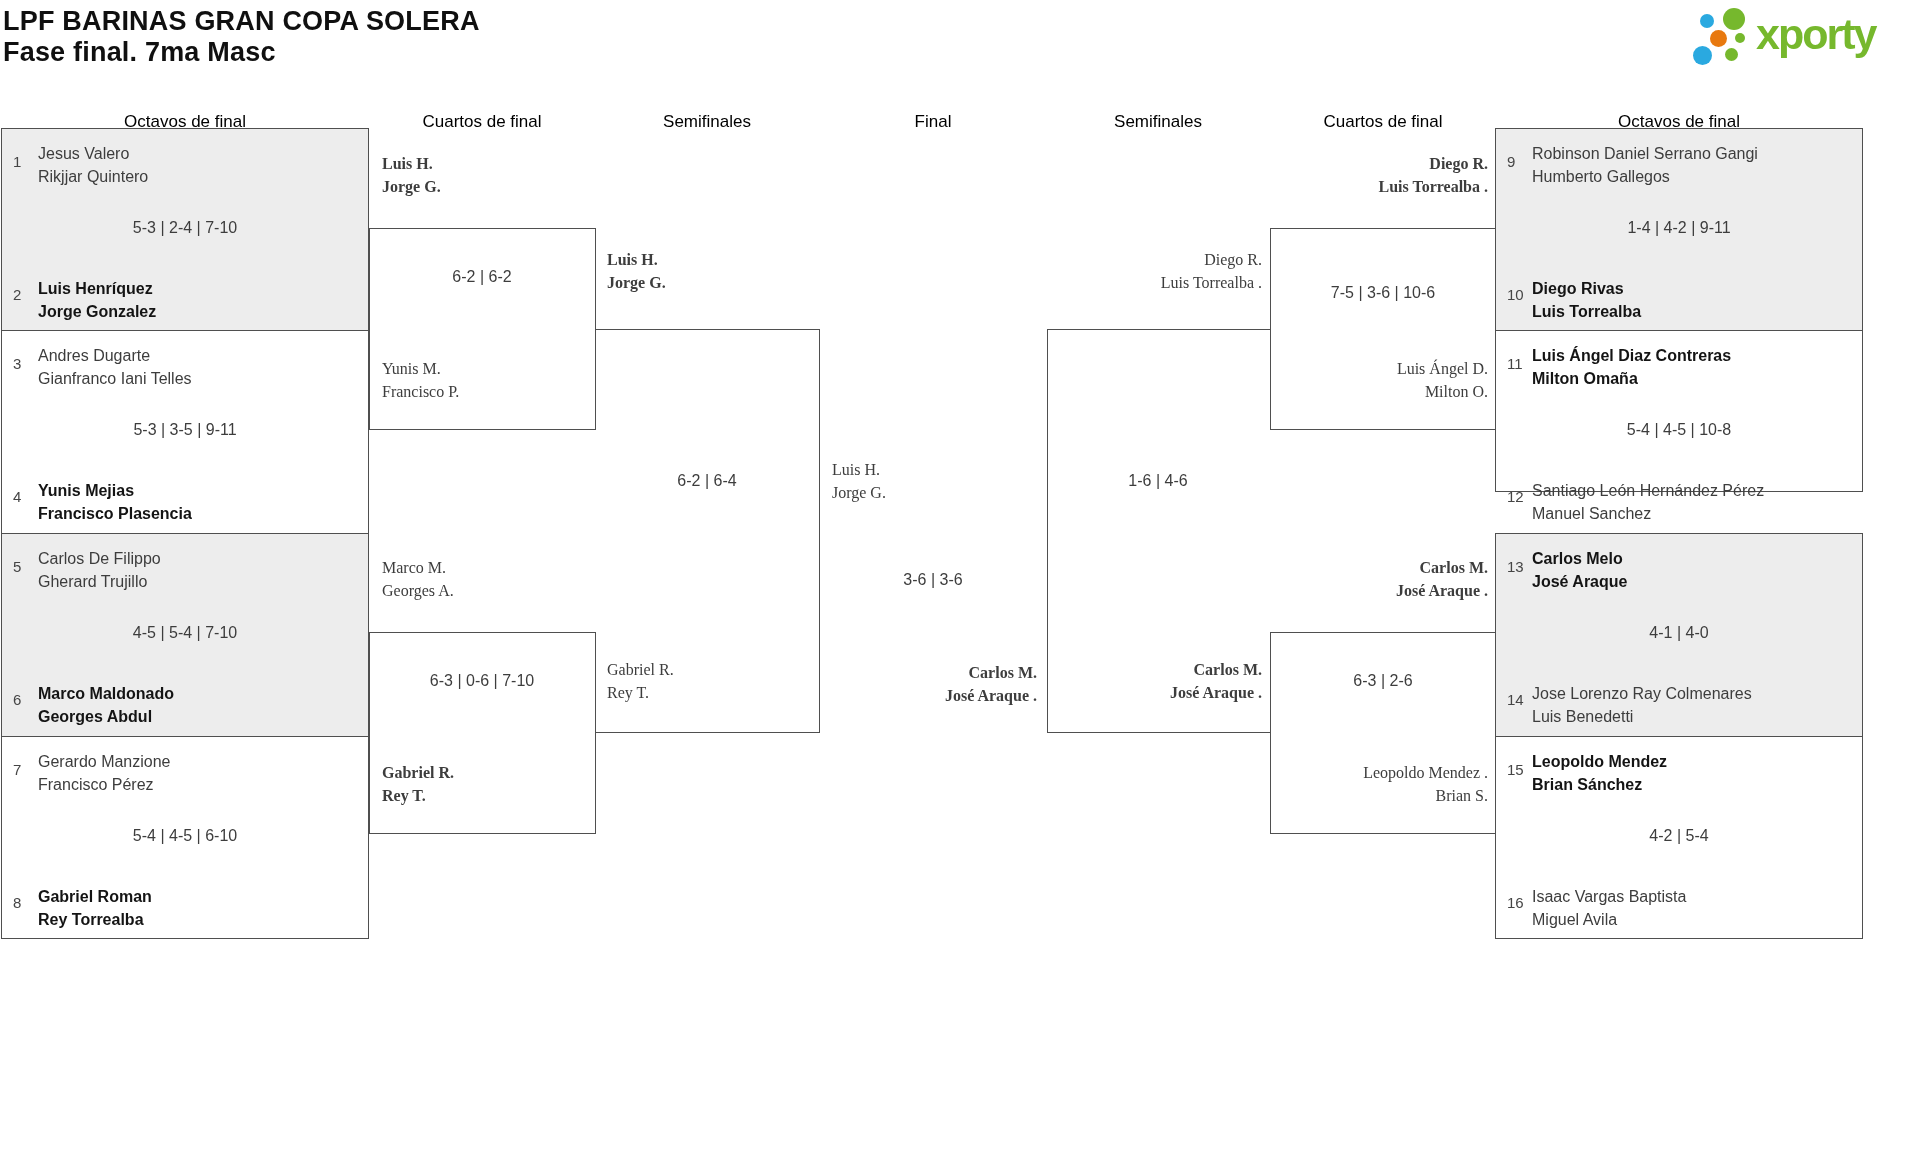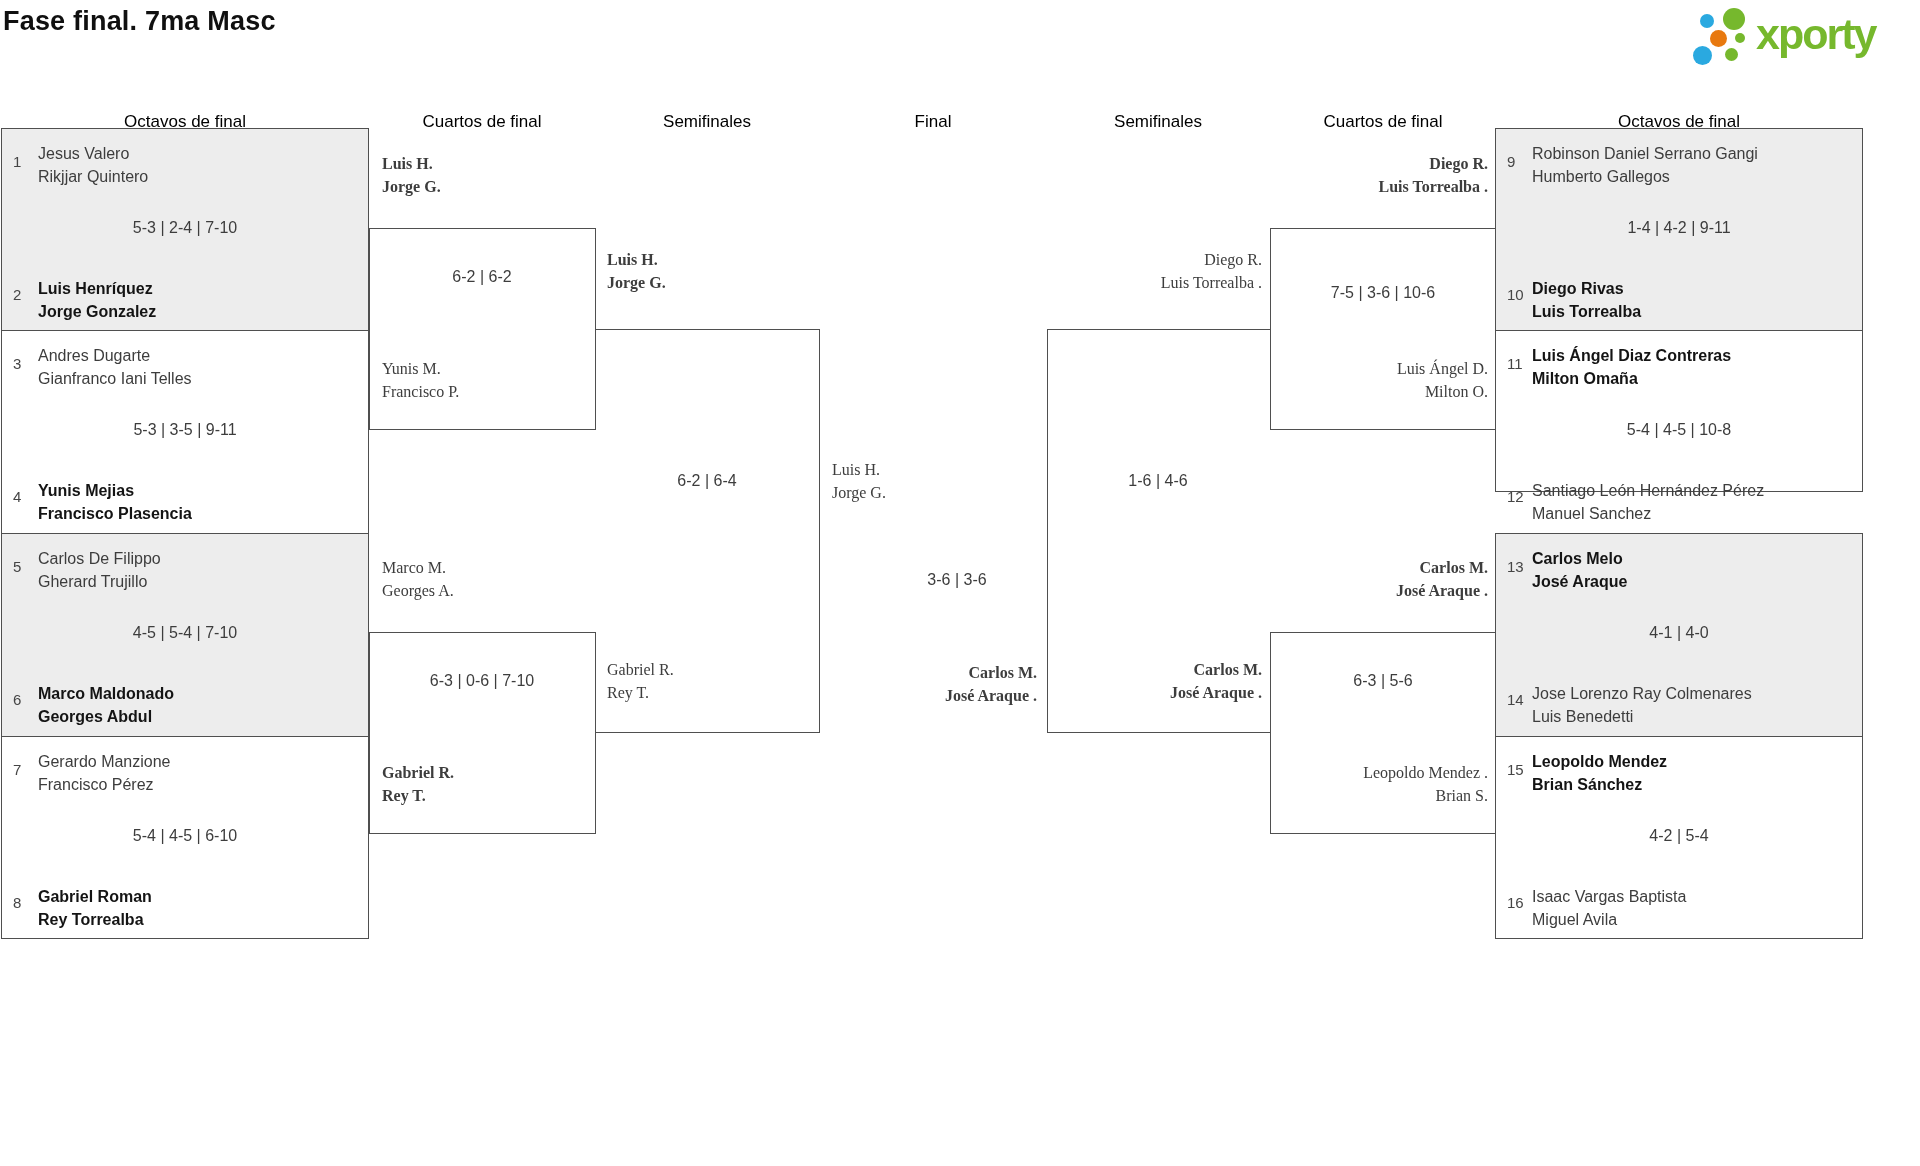--- a/index.html
+++ b/index.html
@@ -29,20 +29,21 @@
   .logo{position:absolute;left:1690px;top:0;width:220px;height:70px;}
   .dot{position:absolute;border-radius:50%;}
   .logo-text{position:absolute;left:1756px;top:10px;font-size:43px;font-weight:700;letter-spacing:-2px;color:#76b82d;}
 </style>
 </head>
 <body>
 
 <div class="stage">
 
   <div class="title">
+    <div>LPF BARINAS GRAN COPA SOLERA</div>
     <div>Fase final. 7ma Masc</div>
   </div>
 
   <div class="logo">
     <span class="dot" style="left:10px;top:14px;width:14px;height:14px;background:#2aa9e0;"></span>
     <span class="dot" style="left:33px;top:8px;width:22px;height:22px;background:#76b82d;"></span>
     <span class="dot" style="left:20px;top:30px;width:17px;height:17px;background:#e8790f;"></span>
     <span class="dot" style="left:45px;top:33px;width:10px;height:10px;background:#76b82d;"></span>
     <span class="dot" style="left:3px;top:46px;width:19px;height:19px;background:#2aa9e0;"></span>
     <span class="dot" style="left:35px;top:48px;width:13px;height:13px;background:#76b82d;"></span>
@@ -204,21 +205,21 @@
   <div class="scf" style="left:707px;top:472px;">6-2 | 6-4</div>
   <div class="lbl" style="left:607px;top:658px;">
     <div>Gabriel R.</div>
     <div>Rey T.</div>
   </div>
 
   <div class="lbl" style="left:832px;top:458px;">
     <div>Luis H.</div>
     <div>Jorge G.</div>
   </div>
-  <div class="scf" style="left:933px;top:571px;margin-left:24px;">3-6 | 3-6</div>
+  <div class="scf" style="left:933px;top:571px;">3-6 | 3-6</div>
   <div class="lbl bold right" style="right:883px;top:661px;">
     <div>Carlos M.</div>
     <div>José Araque .</div>
   </div>
 
   <div class="lbl right" style="right:658px;top:248px;">
     <div>Diego R.</div>
     <div>Luis Torrealba .</div>
   </div>
   <div class="scf" style="left:1158px;top:472px;">1-6 | 4-6</div>
@@ -234,19 +235,19 @@
   <div class="scf" style="left:1383px;top:284px;">7-5 | 3-6 | 10-6</div>
   <div class="lbl right" style="right:432px;top:357px;">
     <div>Luis Ángel D.</div>
     <div>Milton O.</div>
   </div>
 
   <div class="lbl bold right" style="right:432px;top:556px;">
     <div>Carlos M.</div>
     <div>José Araque .</div>
   </div>
-  <div class="scf" style="left:1383px;top:672px;">6-3 | 5-6</div>
+  <div class="scf" style="left:1383px;top:672px;">6-3 | 2-6</div>
   <div class="lbl right" style="right:432px;top:761px;">
     <div>Leopoldo Mendez .</div>
     <div>Brian S.</div>
   </div>
 
 </div>
 
 </body></html>

